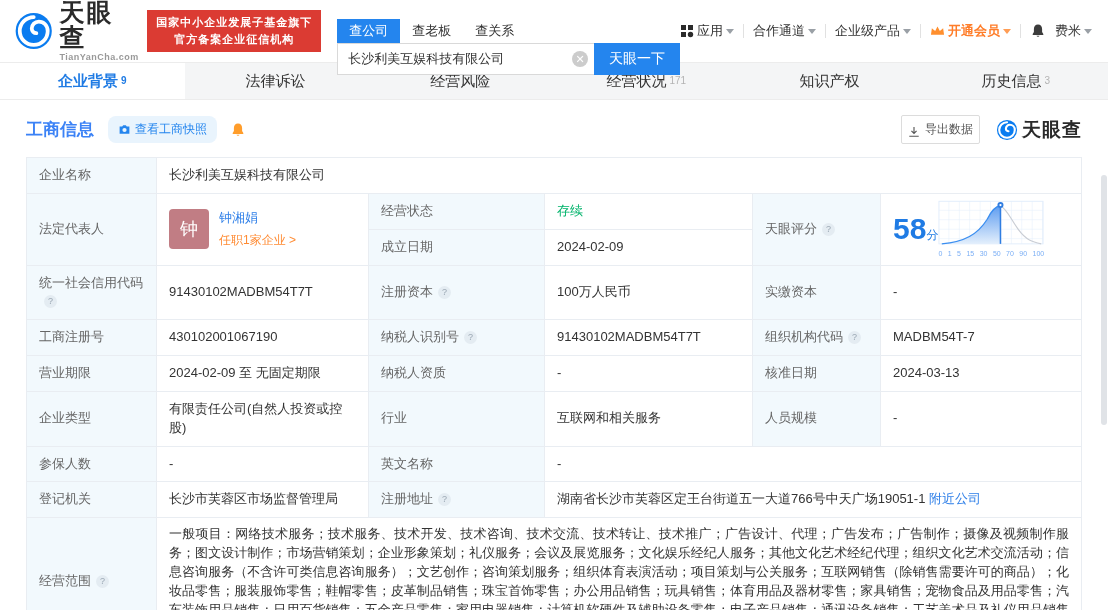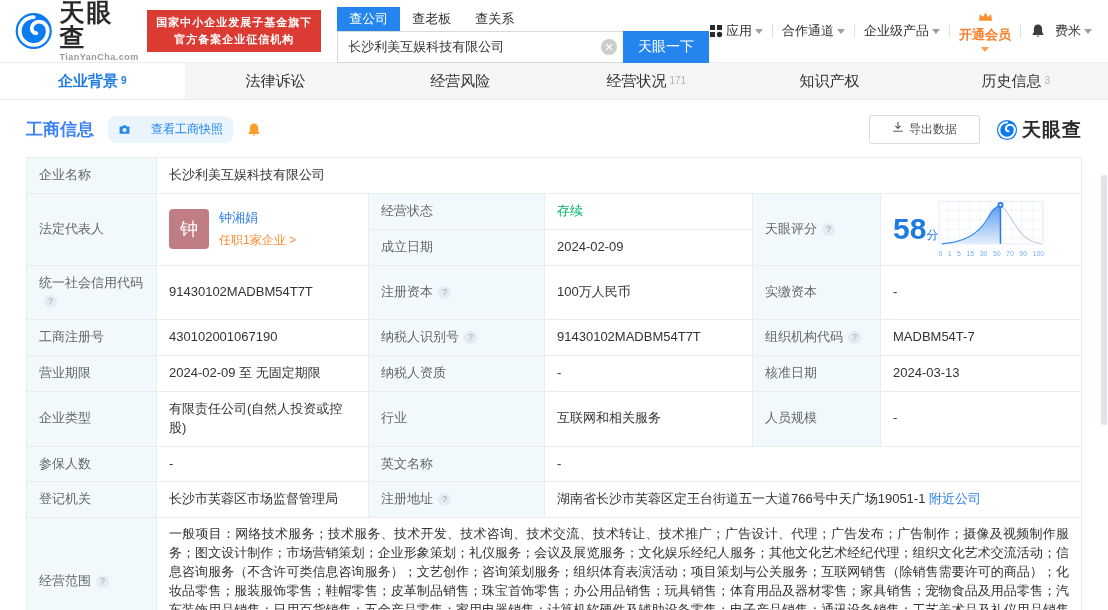--- a/index.html
+++ b/index.html
@@ -8,56 +8,56 @@
   .page { position:relative; width:1108px; height:610px; }
 
   
   .hdr { height:62px; display:flex; align-items:center; padding:0 16px 0 14px; background:#fff; }
   .logo { display:flex; align-items:center; gap:6px; cursor:pointer; }
   .logo svg { width:40px; height:40px; }
   .logo-txt .cn { font-size:25px; font-weight:bold; color:#2a2a2a; letter-spacing:2px; line-height:1; }
   .logo-txt .en { font-size:9px; color:#999; letter-spacing:.5px; margin-top:2px;font-weight:bold; }
   .badge { background:#db3b33; color:#fff; font-size:11px; font-weight:bold; line-height:1.55;
     padding:4px 9px; margin-left:8px; text-align:center; letter-spacing:1px; white-space:nowrap; }
-  .search { margin-left:16px; width:412px; align-self:flex-start; margin-top:8px; }
+  .search { margin-left:16px; width:412px; align-self:flex-start; margin-top:20px; }
   .stabs { display:flex; align-items:flex-end; font-size:13px; height:23px; }
   .stab { padding:3px 12px; cursor:pointer; color:#333; }
   .stab.on { background:#2485ee; color:#fff; }
   .sbox { display:flex; height:32px; position:relative; }
   .sbox input { flex:1; border:1px solid #d9d9d9; border-right:none; padding:0 30px 0 10px;
     font-size:13px; color:#333; outline:none; font-family:inherit; }
   .clear { position:absolute; right:92px; top:8px; width:16px; height:16px; border-radius:50%;
     background:#ccc; color:#fff; font-size:11px; line-height:16px; text-align:center; cursor:pointer; }
   .sbtn { width:86px; background:#2485ee; color:#fff; border:none; font-size:14px; cursor:pointer; font-family:inherit; }
   .nav { margin-left:auto; display:flex; align-items:center; gap:9px; font-size:13px; color:#333; white-space:nowrap; }
   .nav .it { display:flex; align-items:center; gap:3px; cursor:pointer; }
   .caret { width:0; height:0; border-left:4px solid transparent; border-right:4px solid transparent;
     border-top:5px solid #9aa0a6; display:inline-block; }
   .vdiv { width:1px; height:14px; background:#e1e1e1; }
-  .vip { color:#ff7d29; font-weight:bold;flex-direction:column; }
+  .vip { color:#ff7d29; font-weight:bold; }
   .vip .caret { border-top-color:#ff9d55; }
   .bell-dark { color:#3c3c3c; width:16px; height:16px; }
 
   
   .mtabs { display:flex; height:38px; background:#f4f5f6; border-top:1px solid #ececec; border-bottom:1px solid #ececec; }
   .mtab { flex:1; display:flex; align-items:center; justify-content:center; font-size:15px; color:#333; cursor:pointer; }
   .mtab sup { font-size:10px; color:#b3b3b3; margin-left:3px; transform:translateY(-1px); }
   .mtab.on { background:#fff; color:#1f7be4; font-weight:bold; }
   .mtab.on sup { color:#1f7be4; }
 
   
   .content { padding:15px 26px 0; }
   .shead { display:flex; align-items:center; margin-bottom:13px; }
   .stitle { font-size:17px; font-weight:bold; color:#3b82f6; margin-right:14px; }
-  .snap { display:flex; align-items:center; gap:20px; background:#e9f4fd; color:#2485ee;
+  .snap { display:flex; align-items:center; gap:4px; background:#e9f4fd; color:#2485ee;
     font-size:12px; padding:5px 10px; border:none; border-radius:8px; cursor:pointer; font-family:inherit; }
   .bell-orange { color:#ff9d2b; width:16px; height:16px; margin-left:13px; cursor:pointer; }
   .rhead { margin-left:auto; display:flex; align-items:center; gap:16px; }
-  .export { display:flex; align-items:flex-start; gap:5px; background:#fff; border:1px solid #dcdcdc;
-    color:#555; font-size:12px; padding:5px 22px; border-radius:2px; cursor:pointer; font-family:inherit; }
+  .export { display:flex; align-items:flex-end; gap:5px; background:#fff; border:1px solid #dcdcdc;
+    color:#555; font-size:12px; padding:5px 6px; border-radius:2px; cursor:pointer; font-family:inherit; }
   .wmark { display:flex; align-items:center; gap:4px; }
   .wmark svg { width:22px; height:22px; }
   .wmark span { font-size:19px; font-weight:bold; color:#2a2a2a; letter-spacing:1px; }
 
   
   table.info { width:100%; border-collapse:collapse; table-layout:fixed; font-size:13px; }
   .info td { border:1px solid #e9edf2; padding:8px 12px; vertical-align:middle; line-height:1.45;
     word-break:break-all; }
   .info td.lbl { background:#f2f9fd; color:#666; }
   .help { display:inline-block; width:13px; height:13px; border-radius:50%; background:#e4ecf2;

